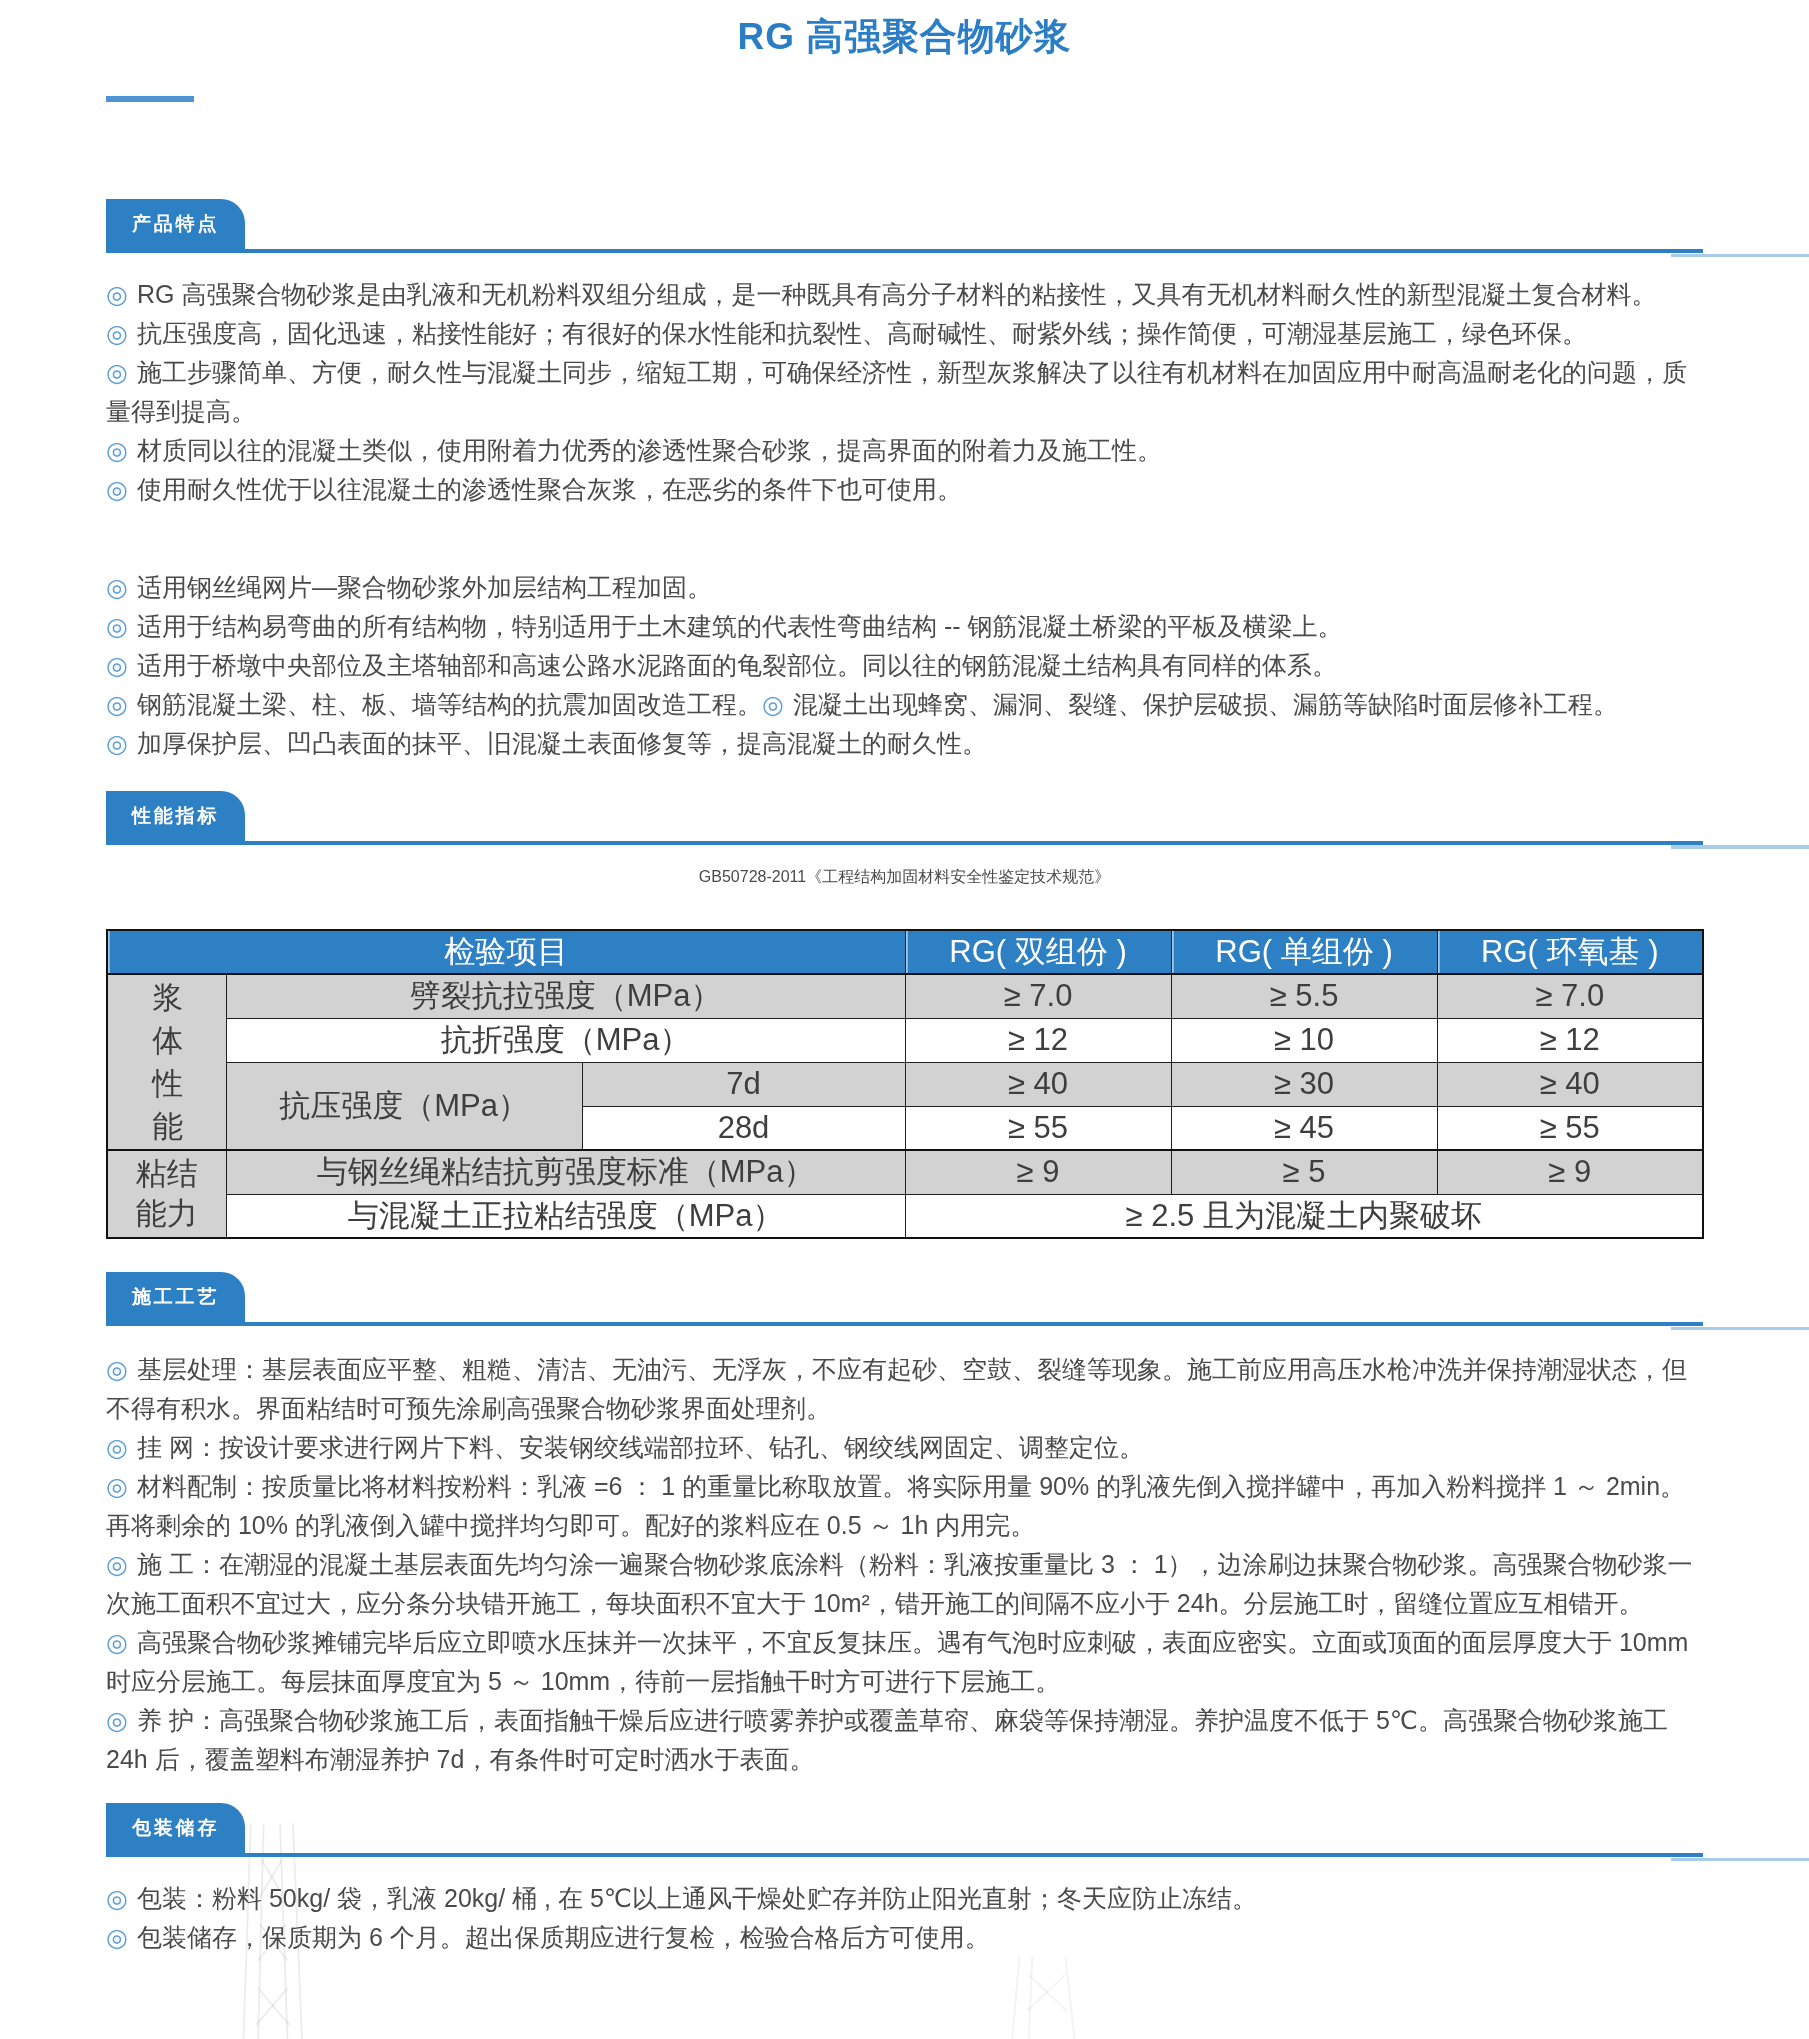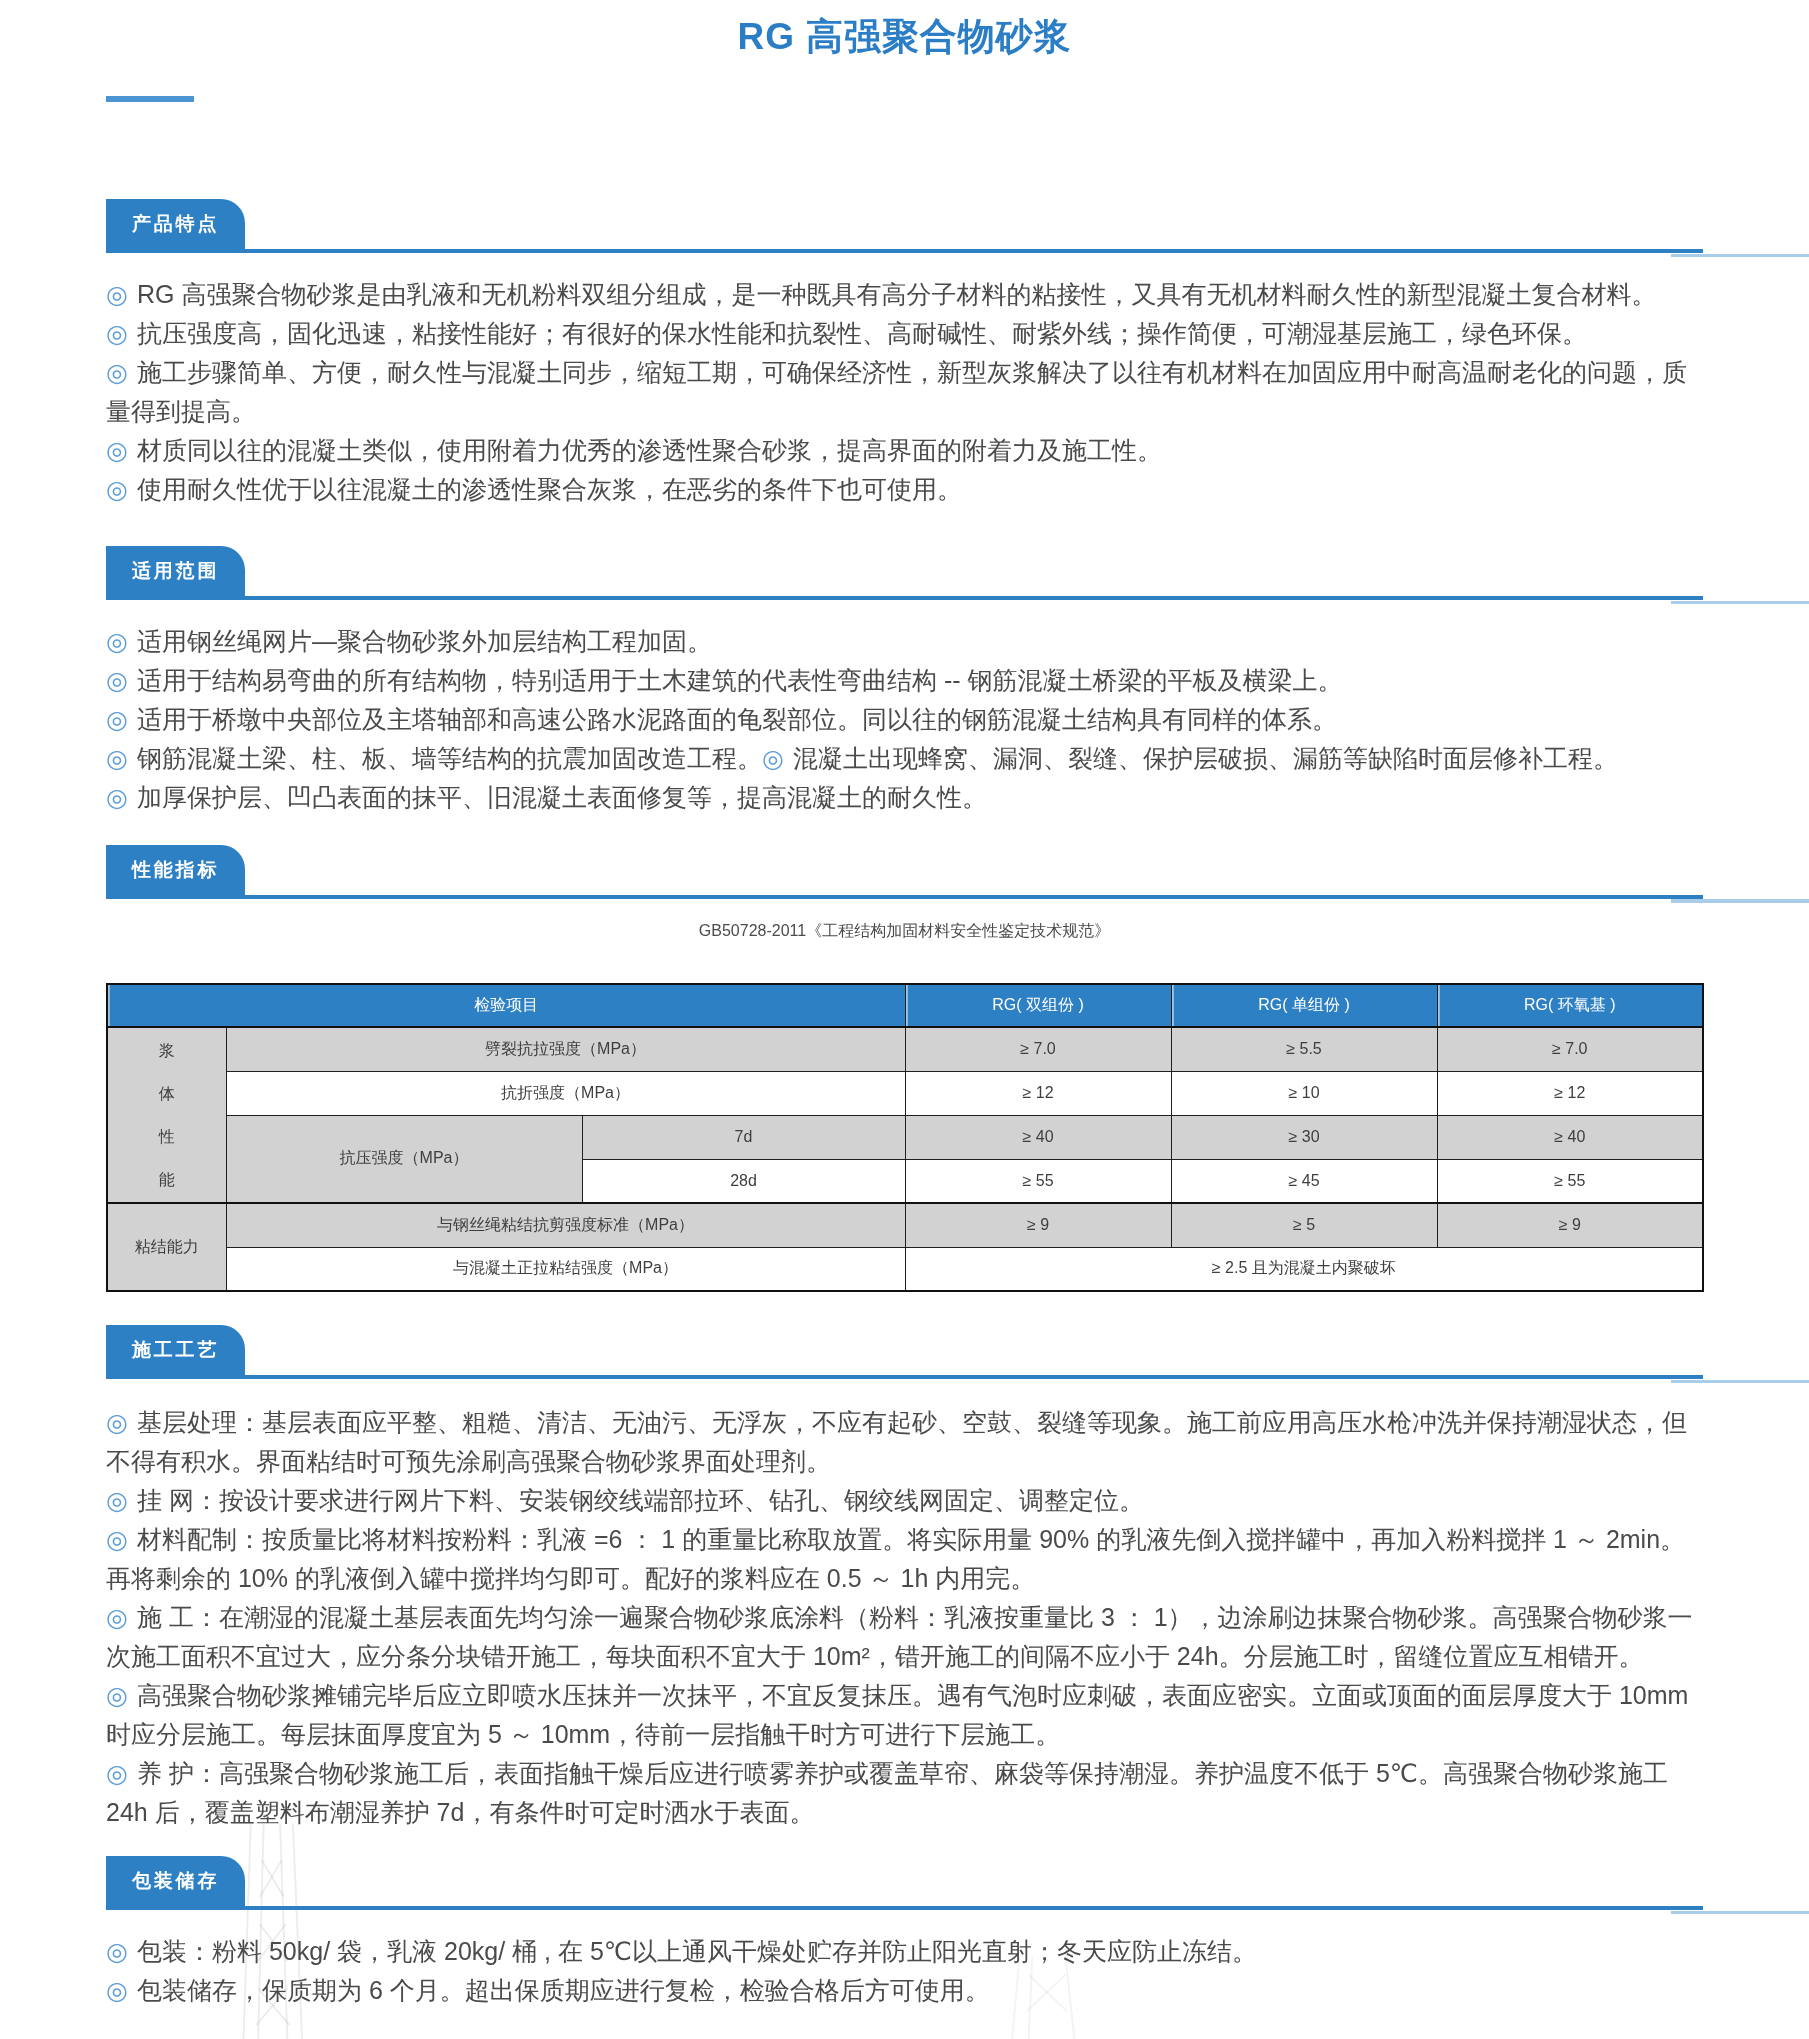--- a/index.html
+++ b/index.html
@@ -45,21 +45,21 @@
   .sec-features{margin-top:97px;}
   .sec-scope{margin-top:37px;}
   .sec-performance{margin-top:27.5px;}
   .sec-process{margin-top:33px;}
   .sec-process .section-body{padding-top:24px;}
   .sec-packaging{margin-top:24px;}
 
   .tbl-caption{text-align:center;font-size:16px;line-height:31px;color:#4b4b4b;margin:16.5px 0 9.2px;}
   table.perf{
     width:100%;border-collapse:collapse;table-layout:fixed;
-    font-size:16px;color:#3e3e3e;border:2.8px solid #111;margin-top:37px;
+    font-size:31px;color:#3e3e3e;border:2.8px solid #111;margin-top:37px;
   }
   table.perf th,table.perf td{
     border:1.8px solid var(--tbl-border);text-align:center;vertical-align:middle;
     padding:0 3.7px;height:44px;font-weight:normal;
   }
   table.perf thead th{
     background:var(--blue);color:#fff;height:43px;
     box-shadow:inset 1.8px 0 0 rgba(255,255,255,.55);
   }
   table.perf thead{border-bottom:2.8px solid #111;}
@@ -108,23 +108,20 @@
     <div class="section-body">
       <p class="li"><span class="bullet">◎</span><span>RG 高强聚合物砂浆是由乳液和无机粉料双组分组成，是一种既具有高分子材料的粘接性，又具有无机材料耐久性的新型混凝土复合材料。</span></p>
       <p class="li"><span class="bullet">◎</span><span>抗压强度高，固化迅速，粘接性能好；有很好的保水性能和抗裂性、高耐碱性、耐紫外线；操作简便，可潮湿基层施工，绿色环保。</span></p>
       <p class="li"><span class="bullet">◎</span><span>施工步骤简单、方便，耐久性与混凝土同步，缩短工期，可确保经济性，新型灰浆解决了以往有机材料在加固应用中耐高温耐老化的问题，质量得到提高。</span></p>
       <p class="li"><span class="bullet">◎</span><span>材质同以往的混凝土类似，使用附着力优秀的渗透性聚合砂浆，提高界面的附着力及施工性。</span></p>
       <p class="li"><span class="bullet">◎</span><span>使用耐久性优于以往混凝土的渗透性聚合灰浆，在恶劣的条件下也可使用。</span></p>
     </div>
   </section>
 
   <section class="sec-scope">
-    <div class="section-head">
-      <span class="badge">适用范围</span>
-    </div>
     <div class="section-body">
       <p class="li"><span class="bullet">◎</span><span>适用钢丝绳网片—聚合物砂浆外加层结构工程加固。</span></p>
       <p class="li"><span class="bullet">◎</span><span>适用于结构易弯曲的所有结构物，特别适用于土木建筑的代表性弯曲结构 -- 钢筋混凝土桥梁的平板及横梁上。</span></p>
       <p class="li"><span class="bullet">◎</span><span>适用于桥墩中央部位及主塔轴部和高速公路水泥路面的龟裂部位。同以往的钢筋混凝土结构具有同样的体系。</span></p>
       <p class="li two-col">
         <span><span class="bullet">◎</span><span>钢筋混凝土梁、柱、板、墙等结构的抗震加固改造工程。</span></span>
         <span><span class="bullet">◎</span><span>混凝土出现蜂窝、漏洞、裂缝、保护层破损、漏筋等缺陷时面层修补工程。</span></span>
       </p>
       <p class="li"><span class="bullet">◎</span><span>加厚保护层、凹凸表面的抹平、旧混凝土表面修复等，提高混凝土的耐久性。</span></p>
     </div>

